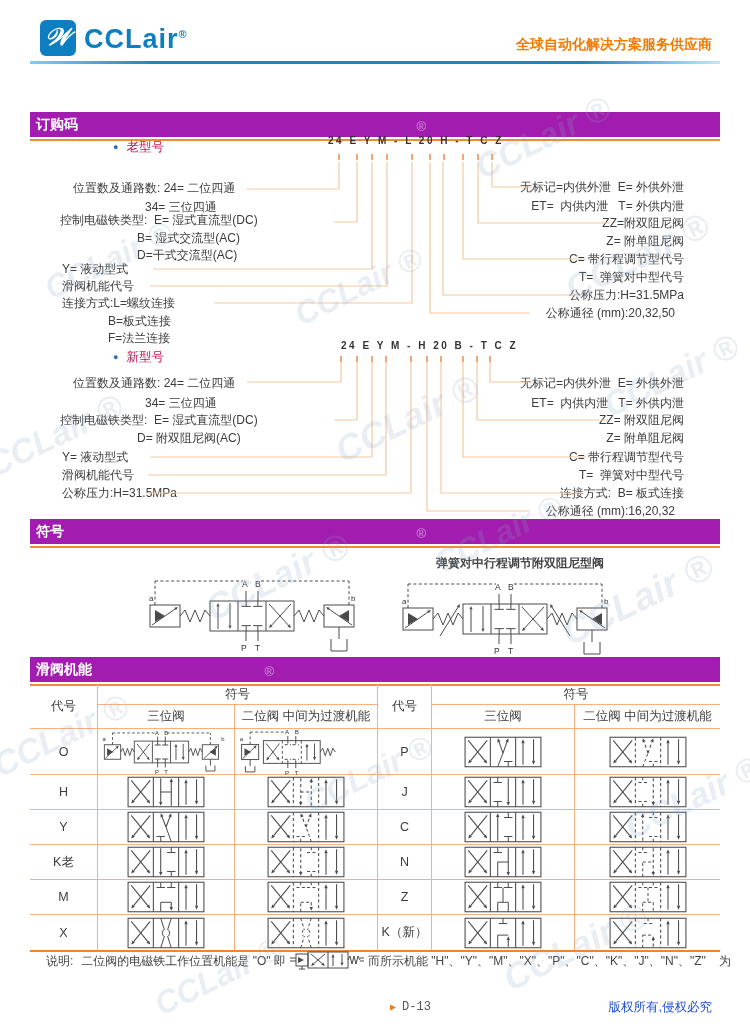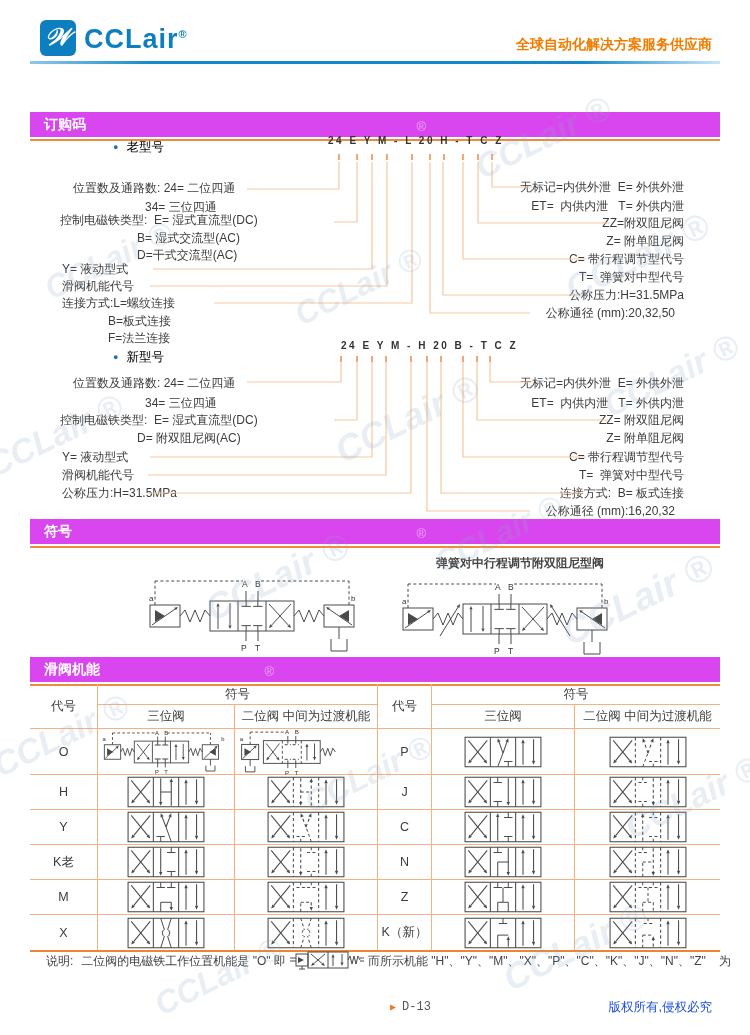--- a/index.html
+++ b/index.html
@@ -8,26 +8,26 @@
   .abs{position:absolute;}
   
   .logo-box{position:absolute;left:40px;top:20px;width:36px;height:36px;background:#0d7ec0;border-radius:6px;}
   .logo-box span{position:absolute;left:5px;top:2px;color:#fff;font-size:24px;font-style:italic;font-weight:bold;font-family:"DejaVu Serif",serif;}
   .brand{position:absolute;left:84px;top:24px;font-size:27px;font-weight:bold;color:#0d7ec0;letter-spacing:1px;}
   .brand sup{font-size:11px;}
   .tagline{position:absolute;right:38px;top:36px;font-size:14px;font-weight:bold;color:#f07c00;}
   .hdr-line{position:absolute;left:30px;top:61px;width:690px;height:3px;
             background:linear-gradient(90deg,#8cc8e8,#1389cb 18%,#1389cb 80%,#c5e6f7);}
   
-  .bar{position:absolute;left:30px;width:690px;height:25px;background:#d946ef;color:#fff;
-       font-size:14px;font-weight:bold;line-height:25px;padding-left:14px;box-sizing:border-box;}
+  .bar{position:absolute;left:30px;width:690px;height:25px;background:#a21caf;color:#fff;
+       font-size:14px;font-weight:bold;line-height:25px;padding-left:6px;box-sizing:border-box;}
   .bar::after{content:"";position:absolute;left:0;right:0;bottom:-4px;height:2px;background:#ef8a3c;}
   .bar-reg{position:absolute;left:56%;top:2px;font-weight:normal;color:rgba(255,255,255,.5);font-size:13px;}
   
-  .bullet{position:absolute;font-size:12.5px;color:#000000;}
+  .bullet{position:absolute;font-size:12.5px;color:#be185d;}
   .bullet::before{content:"●";color:#2d6db0;font-size:9px;margin-right:8px;vertical-align:1px;}
   .mcode{position:absolute;font-size:10px;letter-spacing:2.5px;color:#333;font-weight:bold;white-space:pre;}
   .ann{position:absolute;font-size:12px;color:#3c3c3c;white-space:pre;line-height:14px;}
   
   .cap{position:absolute;font-size:12px;font-weight:bold;color:#444;text-align:center;white-space:nowrap;}
   
   .vt{position:absolute;left:30px;top:684px;width:690px;display:grid;border-bottom:2px solid #ee8434;}
   .vt .c{border-right:1px solid #f6b183;border-bottom:1px solid #f6b183;display:flex;align-items:center;justify-content:center;
          font-size:12.5px;color:#3c3c3c;box-sizing:border-box;}
   .vt .hd{font-size:12.5px;}

